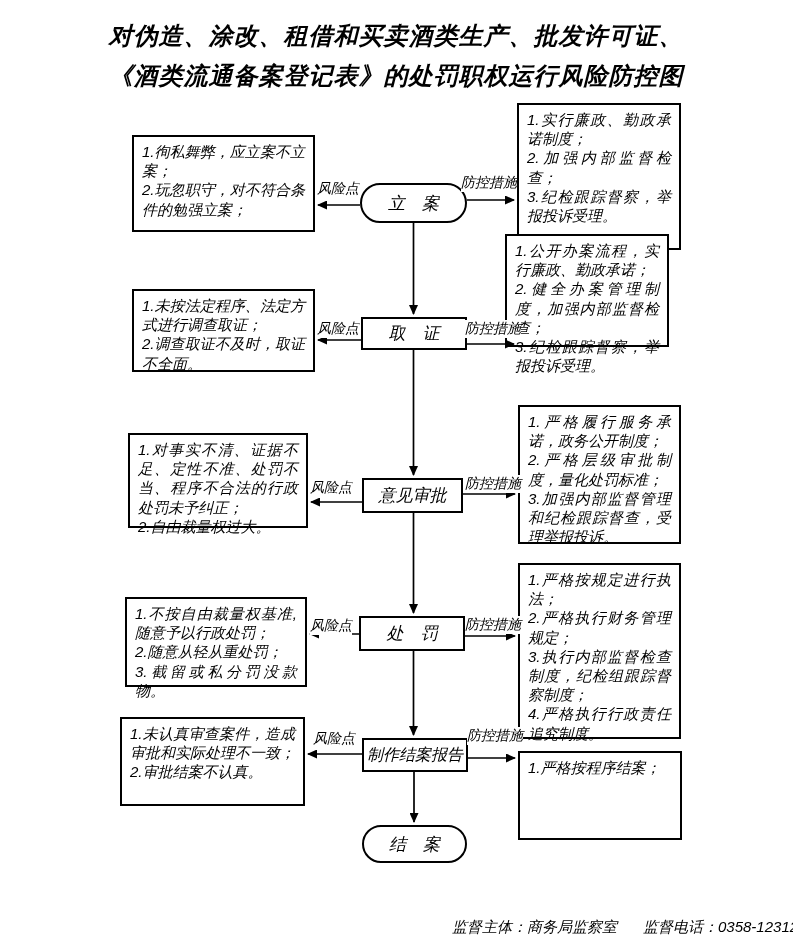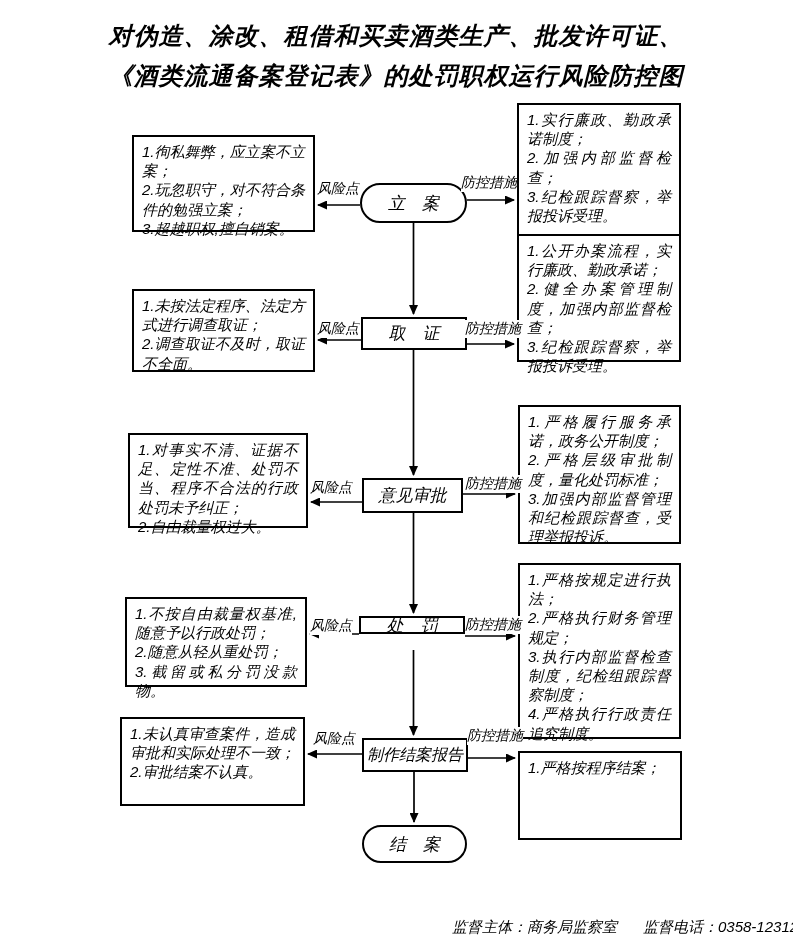--- a/index.html
+++ b/index.html
@@ -80,37 +80,36 @@
     <line x1="467" y1="200" x2="514" y2="200" stroke="#000" stroke-width="1.7" marker-end="url(#ah)"></line>
     <line x1="467" y1="344" x2="514" y2="344" stroke="#000" stroke-width="1.7" marker-end="url(#ah)"></line>
     <line x1="463" y1="494" x2="515" y2="494" stroke="#000" stroke-width="1.7" marker-end="url(#ah)"></line>
     <line x1="465" y1="636" x2="515" y2="636" stroke="#000" stroke-width="1.7" marker-end="url(#ah)"></line>
     <line x1="468" y1="758" x2="515" y2="758" stroke="#000" stroke-width="1.7" marker-end="url(#ah)"></line>
   </svg>
 
   <div class="box" style="left:132px;top:135px;width:183px;height:97px">
     <div class="bi">1.徇私舞弊，应立案不立案；</div>
     <div class="bi">2.玩忽职守，对不符合条件的勉强立案；</div>
-    <div class="bi">3.超越职权,擅自销案。</div>
   </div>
   <div class="node stadium" style="left:360px;top:183px;width:107px;height:40px">立　案</div>
   <div class="box" style="left:517px;top:103px;width:164px;height:147px">
     <div class="bi">1.实行廉政、勤政承诺制度；</div>
     <div class="bi">2.加强内部监督检查；</div>
     <div class="bi">3.纪检跟踪督察，举报投诉受理。</div>
   </div>
   <div class="lbl" style="left:317px;top:180px">风险点</div>
   <div class="lbl" style="left:461px;top:174px">防控措施</div>
 
   <div class="box" style="left:132px;top:289px;width:183px;height:83px">
     <div class="bi">1.未按法定程序、法定方式进行调查取证；</div>
     <div class="bi">2.调查取证不及时，取证不全面。</div>
   </div>
   <div class="node" style="left:361px;top:317px;width:106px;height:33px">取　证</div>
-  <div class="box" style="left:517px;top:234px;width:164px;height:128px">
+  <div class="box" style="left:505px;top:234px;width:164px;height:113px">
     <div class="bi">1.公开办案流程，实行廉政、勤政承诺；</div>
     <div class="bi">2.健全办案管理制度，加强内部监督检查；</div>
     <div class="bi">3.纪检跟踪督察，举报投诉受理。</div>
   </div>
   <div class="lbl" style="left:317px;top:320px">风险点</div>
   <div class="lbl" style="left:465px;top:320px">防控措施</div>
 
   <div class="box" style="left:128px;top:433px;width:180px;height:95px">
     <div class="bi">1.对事实不清、证据不足、定性不准、处罚不当、程序不合法的行政处罚未予纠正；</div>
     <div class="bi">2.自由裁量权过大。</div>
@@ -122,21 +121,21 @@
     <div class="bi">3.加强内部监督管理和纪检跟踪督查，受理举报投诉。</div>
   </div>
   <div class="lbl" style="left:310px;top:479px">风险点</div>
   <div class="lbl" style="left:465px;top:475px">防控措施</div>
 
   <div class="box" style="left:125px;top:597px;width:182px;height:90px">
     <div class="bi">1.不按自由裁量权基准,随意予以行政处罚；</div>
     <div class="bi">2.随意从轻从重处罚；</div>
     <div class="bi">3.截留或私分罚没款物。</div>
   </div>
-  <div class="node" style="left:359px;top:616px;width:106px;height:18px">处　罚</div>
+  <div class="node" style="left:359px;top:616px;width:106px;height:35px">处　罚</div>
   <div class="box" style="left:518px;top:563px;width:163px;height:176px">
     <div class="bi">1.严格按规定进行执法；</div>
     <div class="bi">2.严格执行财务管理规定；</div>
     <div class="bi">3.执行内部监督检查制度，纪检组跟踪督察制度；</div>
     <div class="bi">4.严格执行行政责任追究制度。</div>
   </div>
   <div class="lbl" style="left:310px;top:617px">风险点</div>
   <div class="lbl" style="left:465px;top:616px">防控措施</div>
 
   <div class="box" style="left:120px;top:717px;width:185px;height:89px">

